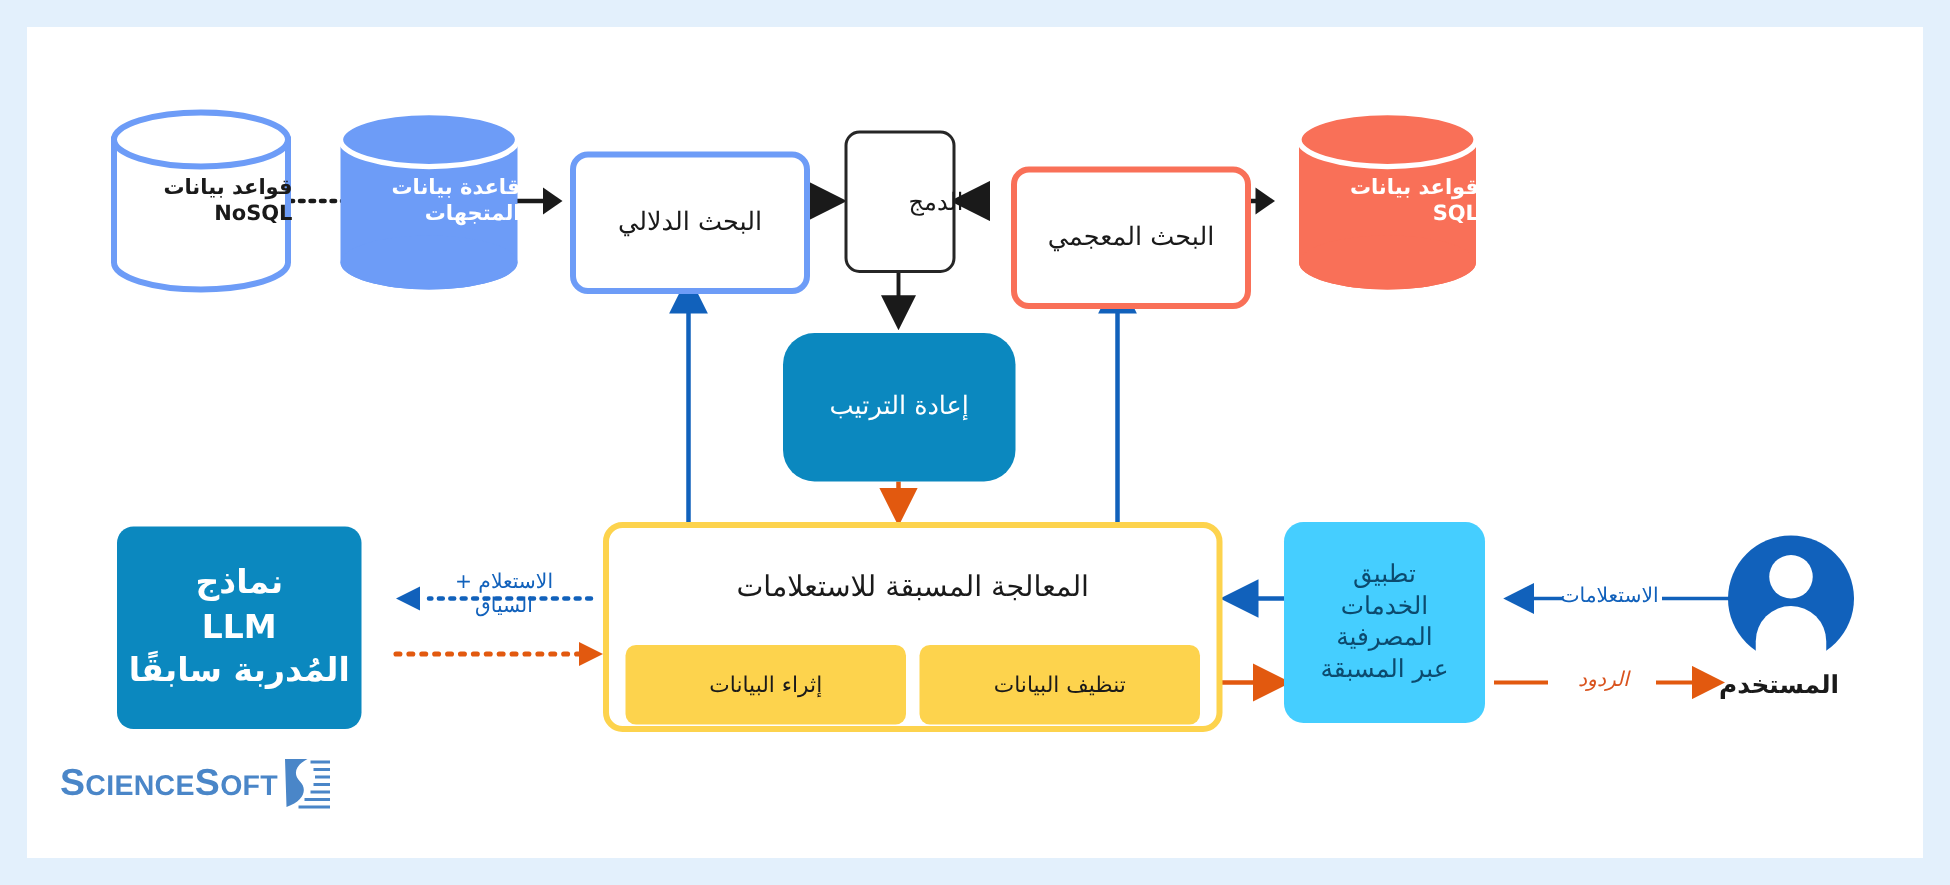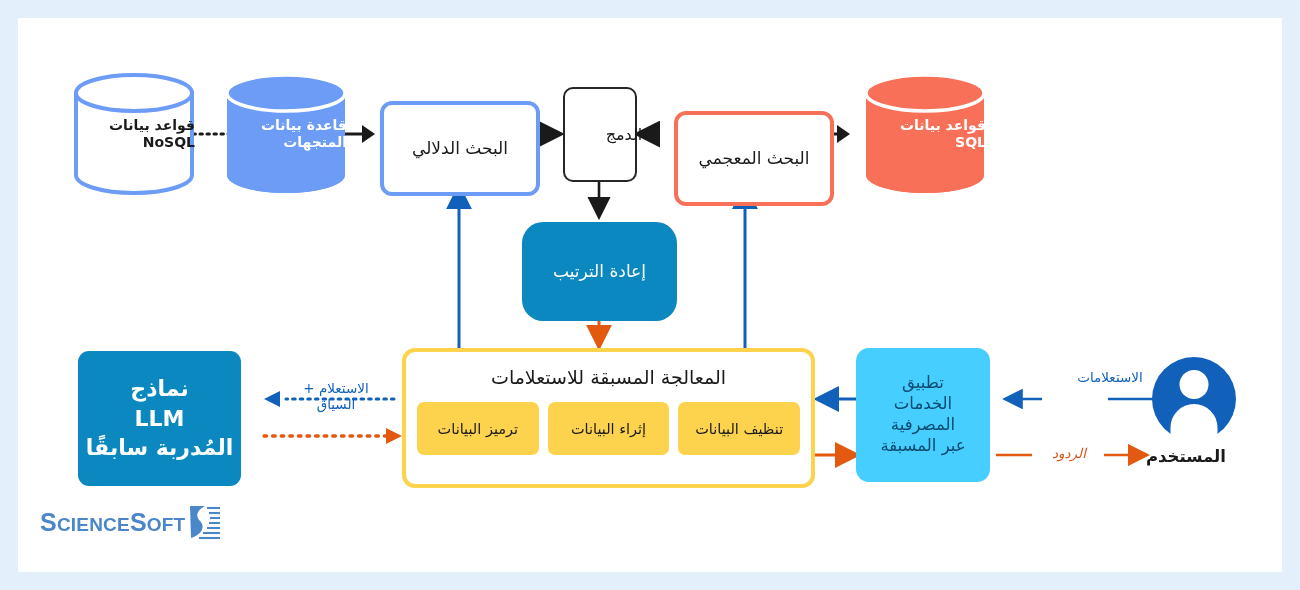--- a/index.html
+++ b/index.html
@@ -63,21 +63,21 @@
   }
   #app .t{font-size:16.5px;color:#0c4a6e;line-height:1.26;font-weight:400;}
 
   
   #preproc{
     width:413px;height:140px;background:#fff;
     border:4.5px solid #fdd34d;border-radius:13px;
     box-sizing:border-box;padding:0;
   }
   #preproc .head{
-    height:50px;display:flex;align-items:center;justify-content:center;
+    height:78px;display:flex;align-items:center;justify-content:center;
     font-size:19px;color:#1a1a1a;
   }
   #preproc .chips{
     display:flex;gap:9px;padding:0 11px;justify-content:center;
   }
   .chip{
     background:#fdd34d;border-radius:7px;
     height:53px;flex:1;
     display:flex;align-items:center;justify-content:center;
     font-size:14.5px;color:#1a1a1a;white-space:nowrap;
@@ -268,21 +268,20 @@
         <span>LLM</span><br>
         <span>المُدربة سابقًا</span>
       </div>
     </div>
 
     <div class="node" id="preproc" style="left:384px;top:330px;">
       <div class="head">المعالجة المسبقة للاستعلامات</div>
       <div class="chips">
         <div class="chip">تنظيف البيانات</div>
         <div class="chip">إثراء البيانات</div>
-        <div class="chip">ترميز البيانات</div>
       </div>
     </div>
 
     <div class="node box" id="app" style="left:838px;top:330px;">
       <div class="t">
         <span>تطبيق</span><br>
         <span>الخدمات</span><br>
         <span>المصرفية</span><br>
         <span>عبر المسبقة</span>
       </div>
@@ -294,21 +293,21 @@
         <div class="torso"></div>
       </div>
       <div class="cap">المستخدم</div>
     </div>
 
     <div class="elabel blue" style="left:262px;top:362px;width:112px;">
       <span>الاستعلام +</span><br>
       <span>السياق</span>
     </div>
 
-    <div class="elabel blue" style="left:1018px;top:351px;width:74px;margin-left:37px;">الاستعلامات</div>
+    <div class="elabel blue" style="left:1018px;top:371px;width:74px;">الاستعلامات</div>
 
     <div class="elabel orange" style="left:1014px;top:427px;width:74px;">الردود</div>
 
     <div id="logo">
       <svg width="34" height="36" viewBox="0 0 34 36">
         <path d="M3,2 L18,2 C10,6 8,12 13,17 C18,22 16,30 4,34 Z" fill="#4a86c8"></path>
         <g stroke="#4a86c8" stroke-width="2.1">
           <line x1="20" y1="4" x2="33" y2="4"></line>
           <line x1="22" y1="9" x2="33" y2="9"></line>
           <line x1="23" y1="14" x2="33" y2="14"></line>

